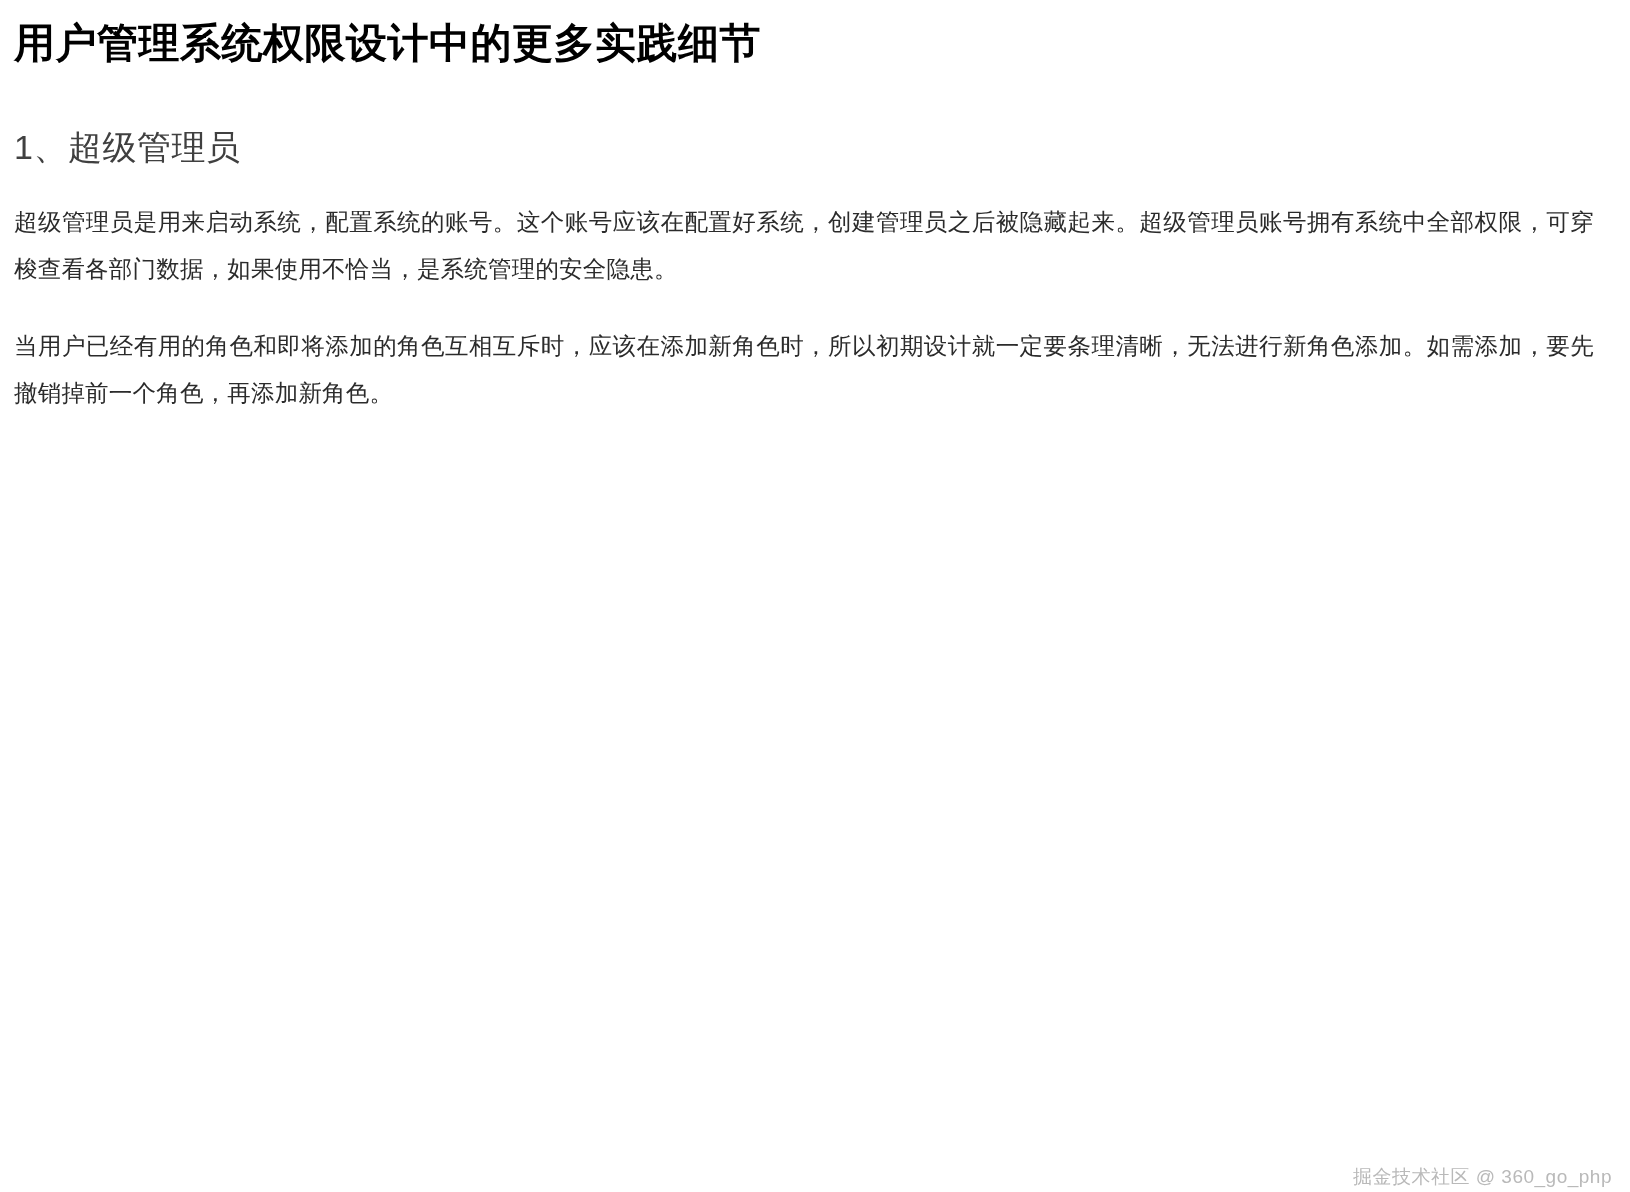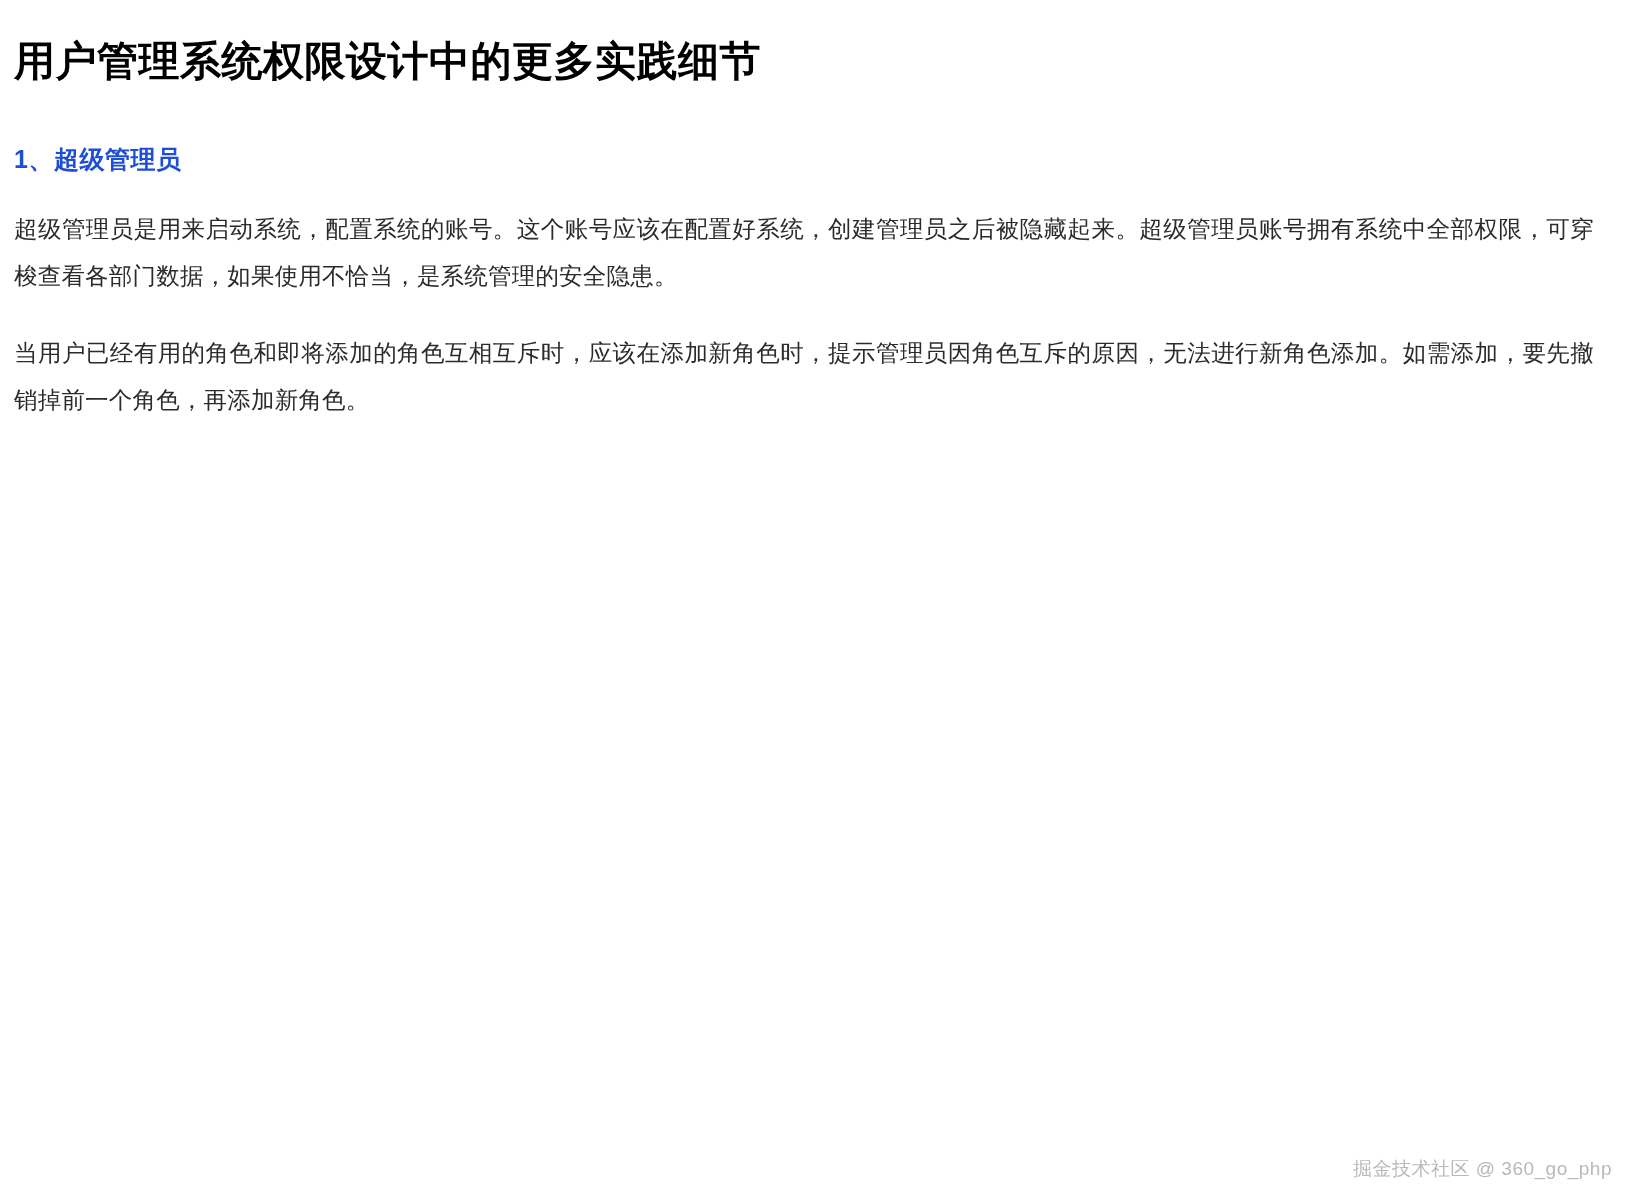--- a/index.html
+++ b/index.html
@@ -9,66 +9,66 @@
   }
   body {
     width: 1630px;
     min-height: 1192px;
     font-family: "Liberation Sans", "DejaVu Sans", sans-serif;
     color: #1d1d1f;
     position: relative;
     overflow: hidden;
   }
   .page {
-    padding: 28px 36px 0 14px;
+    padding: 10px 36px 0 14px;
     box-sizing: border-box;
   }
   h1.doc-title {
     font-size: 41px;
     font-weight: bold;
     line-height: 1.25;
     margin: 8px 0 0 0;
     letter-spacing: 0.5px;
     color: #000000;
   }
   h2.section-title {
-    font-size: 25px;
-    font-weight: bold;
+    font-size: 34px;
+    font-weight: normal;
     line-height: 1.3;
     margin: 56px 0 0 0;
     letter-spacing: 0.5px;
-    color: #1d4ed8;
+    color: #404040;
   }
   p.para {
     font-size: 23.5px;
     line-height: 2.0;
     margin: 30px 0 0 0;
     color: #2b2b2b;
     letter-spacing: 0.2px;
     text-align: justify;
   }
   .watermark {
     position: absolute;
     right: 18px;
-    bottom: 10px;
+    bottom: 2px;
     font-size: 19px;
     color: #b9b9b9;
     letter-spacing: 0.5px;
     white-space: nowrap;
   }
 </style>
 </head>
 <body>
 
 <div class="page">
 
   <h1 class="doc-title">用户管理系统权限设计中的更多实践细节</h1>
 
   <h2 class="section-title">1、超级管理员</h2>
   <p class="para">超级管理员是用来启动系统，配置系统的账号。这个账号应该在配置好系统，创建管理员之后被隐藏起来。超级管理员账号拥有系统中全部权限，可穿梭查看各部门数据，如果使用不恰当，是系统管理的安全隐患。</p>
 
-  <p class="para">当用户已经有用的角色和即将添加的角色互相互斥时，应该在添加新角色时，提示管理员因角色互斥的原因，无法进行新角色添加。如需添加，要先撤销掉前一个角色，再添加新角色。</p>
+  <p class="para">当用户已经有用的角色和即将添加的角色互相互斥时，应该在添加新角色时，所以初期设计就一定要条理清晰，无法进行新角色添加。如需添加，要先撤销掉前一个角色，再添加新角色。</p>
 
 
 
 </div>
 
 <div class="watermark">掘金技术社区 @ 360_go_php</div>
 
 </body></html>

